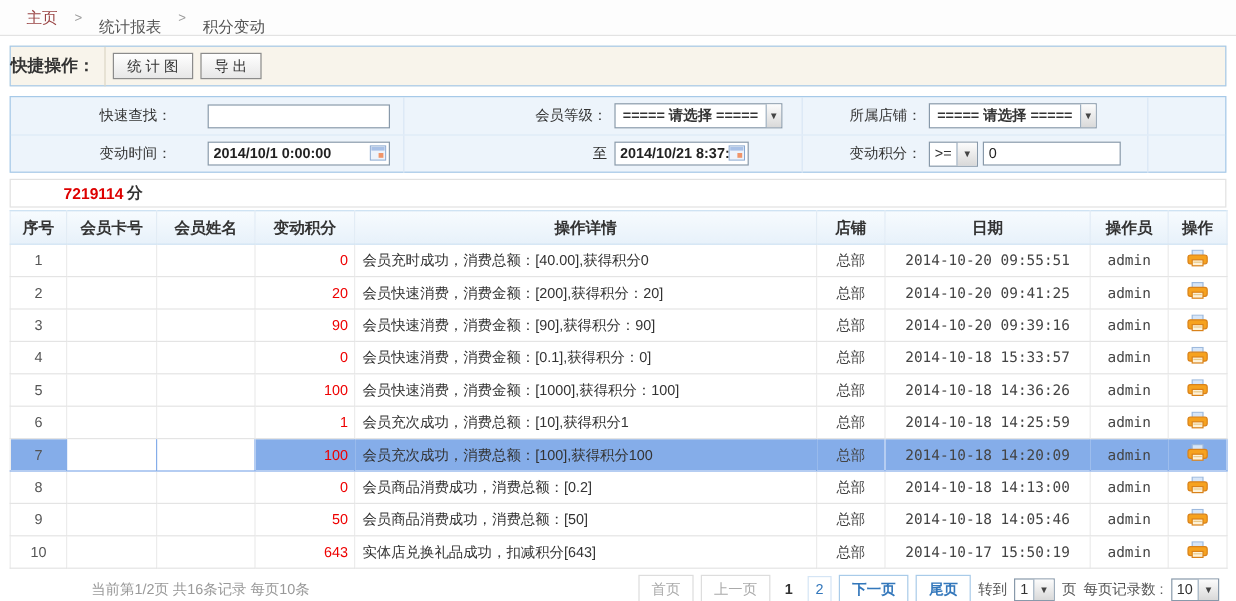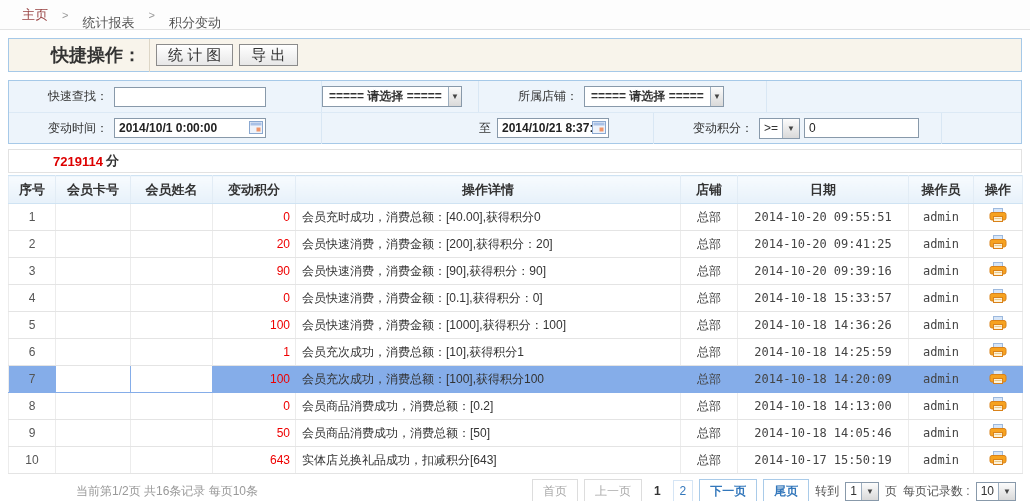--- a/index.html
+++ b/index.html
@@ -9,32 +9,32 @@
   
   .breadcrumb { height:30px; display:flex; align-items:center; gap:14px;
     padding-left:22px; background:#fdfdfd; border-bottom:1px solid #e3e3e3; font-size:13px; }
   .crumb-home { color:#994444; text-decoration:none; cursor:pointer; }
   .crumb-sep { color:#999; font-size:11px; }
   .crumb { color:#555; text-decoration:none; cursor:pointer;margin-top:16px; }
 
   
   .quickbar { margin:8px 8px 0; height:34px; border:1px solid #a6c9e8; background:#f8f4eb;
     display:flex; align-items:center; }
-  .qb-label { font-weight:bold; font-size:18px; margin-left:42px; }
+  .qb-label { font-weight:bold; font-size:14px; }
   .qb-div { width:1px; height:33px; background:#ddd6c6; margin:0 6px 0 8px; }
-  .btn { font-family:inherit; font-size:15px; color:#333; border:1px solid #8b8b8b;
+  .btn { font-family:inherit; font-size:12px; color:#333; border:1px solid #8b8b8b;
     background:linear-gradient(#ffffff,#e7e7e7); height:22px; padding:0 11px;
     margin-right:6px; cursor:pointer; }
 
   
   .filters { margin:8px 8px 0; border:1px solid #a6c9e8; background:#edf4fb; }
-  .f-row { height:31px; display:flex; align-items:center; }
+  .f-row { height:31px; display:flex; align-items:center;padding-left:35px; }
   .f-row + .f-row { border-top:1px solid #dce9f5; }
   .f-label { text-align:right; padding-right:6px; color:#333; }
-  .w-l1 { width:105px; } .w-c1 { width:208px; border-right:1px solid #d9e7f4; height:31px; display:flex; align-items:center; }
+  .w-l1 { width:105px; } .w-c1 { width:164px; border-right:1px solid #d9e7f4; height:31px; display:flex; align-items:center;margin-left:24px; }
   .w-l2 { width:175px; } .w-c2 { width:157px; border-right:1px solid #d9e7f4; height:31px; display:flex; align-items:center; }
   .w-l3 { width:105px; } .w-c3 { width:183px; border-right:1px solid #d9e7f4; height:31px; display:flex; align-items:center; gap:4px; }
   .w-c4 { flex:1; display:flex; align-items:center; }
   input.txt { height:20px; border:1px solid #8899aa; background:#fff; font-family:inherit;
     font-size:12px; padding:0 4px; color:#222; }
   .in-find { width:152px; }
   .dtwrap { position:relative; display:inline-block; }
   .in-dt { font-weight:bold; padding-right:20px; }
   .in-dt1 { width:152px; } .in-dt2 { width:112px; }
   .cal-icon { position:absolute; right:3px; top:3px; line-height:0; cursor:pointer; }
@@ -102,20 +102,21 @@
   <button class="btn">统 计 图</button>
   <button class="btn">导  出</button>
 </div>
 
 <div class="filters">
   <div class="f-row">
     <span class="f-label w-l1">快速查找：</span>
     <span class="w-c1">
         <input class="txt in-find" value="" style="">
       </span>
+    <span class="f-label w-l2">会员等级：</span>
     <span class="w-c2">
       <span class="sel sel-choose">
         <span class="sel-text">===== 请选择 =====</span>
         <span class="sel-btn">▼</span>
       </span>
     </span>
     <span class="f-label w-l3">所属店铺：</span>
     <span class="w-c3">
       <span class="sel sel-choose">
         <span class="sel-text">===== 请选择 =====</span>

